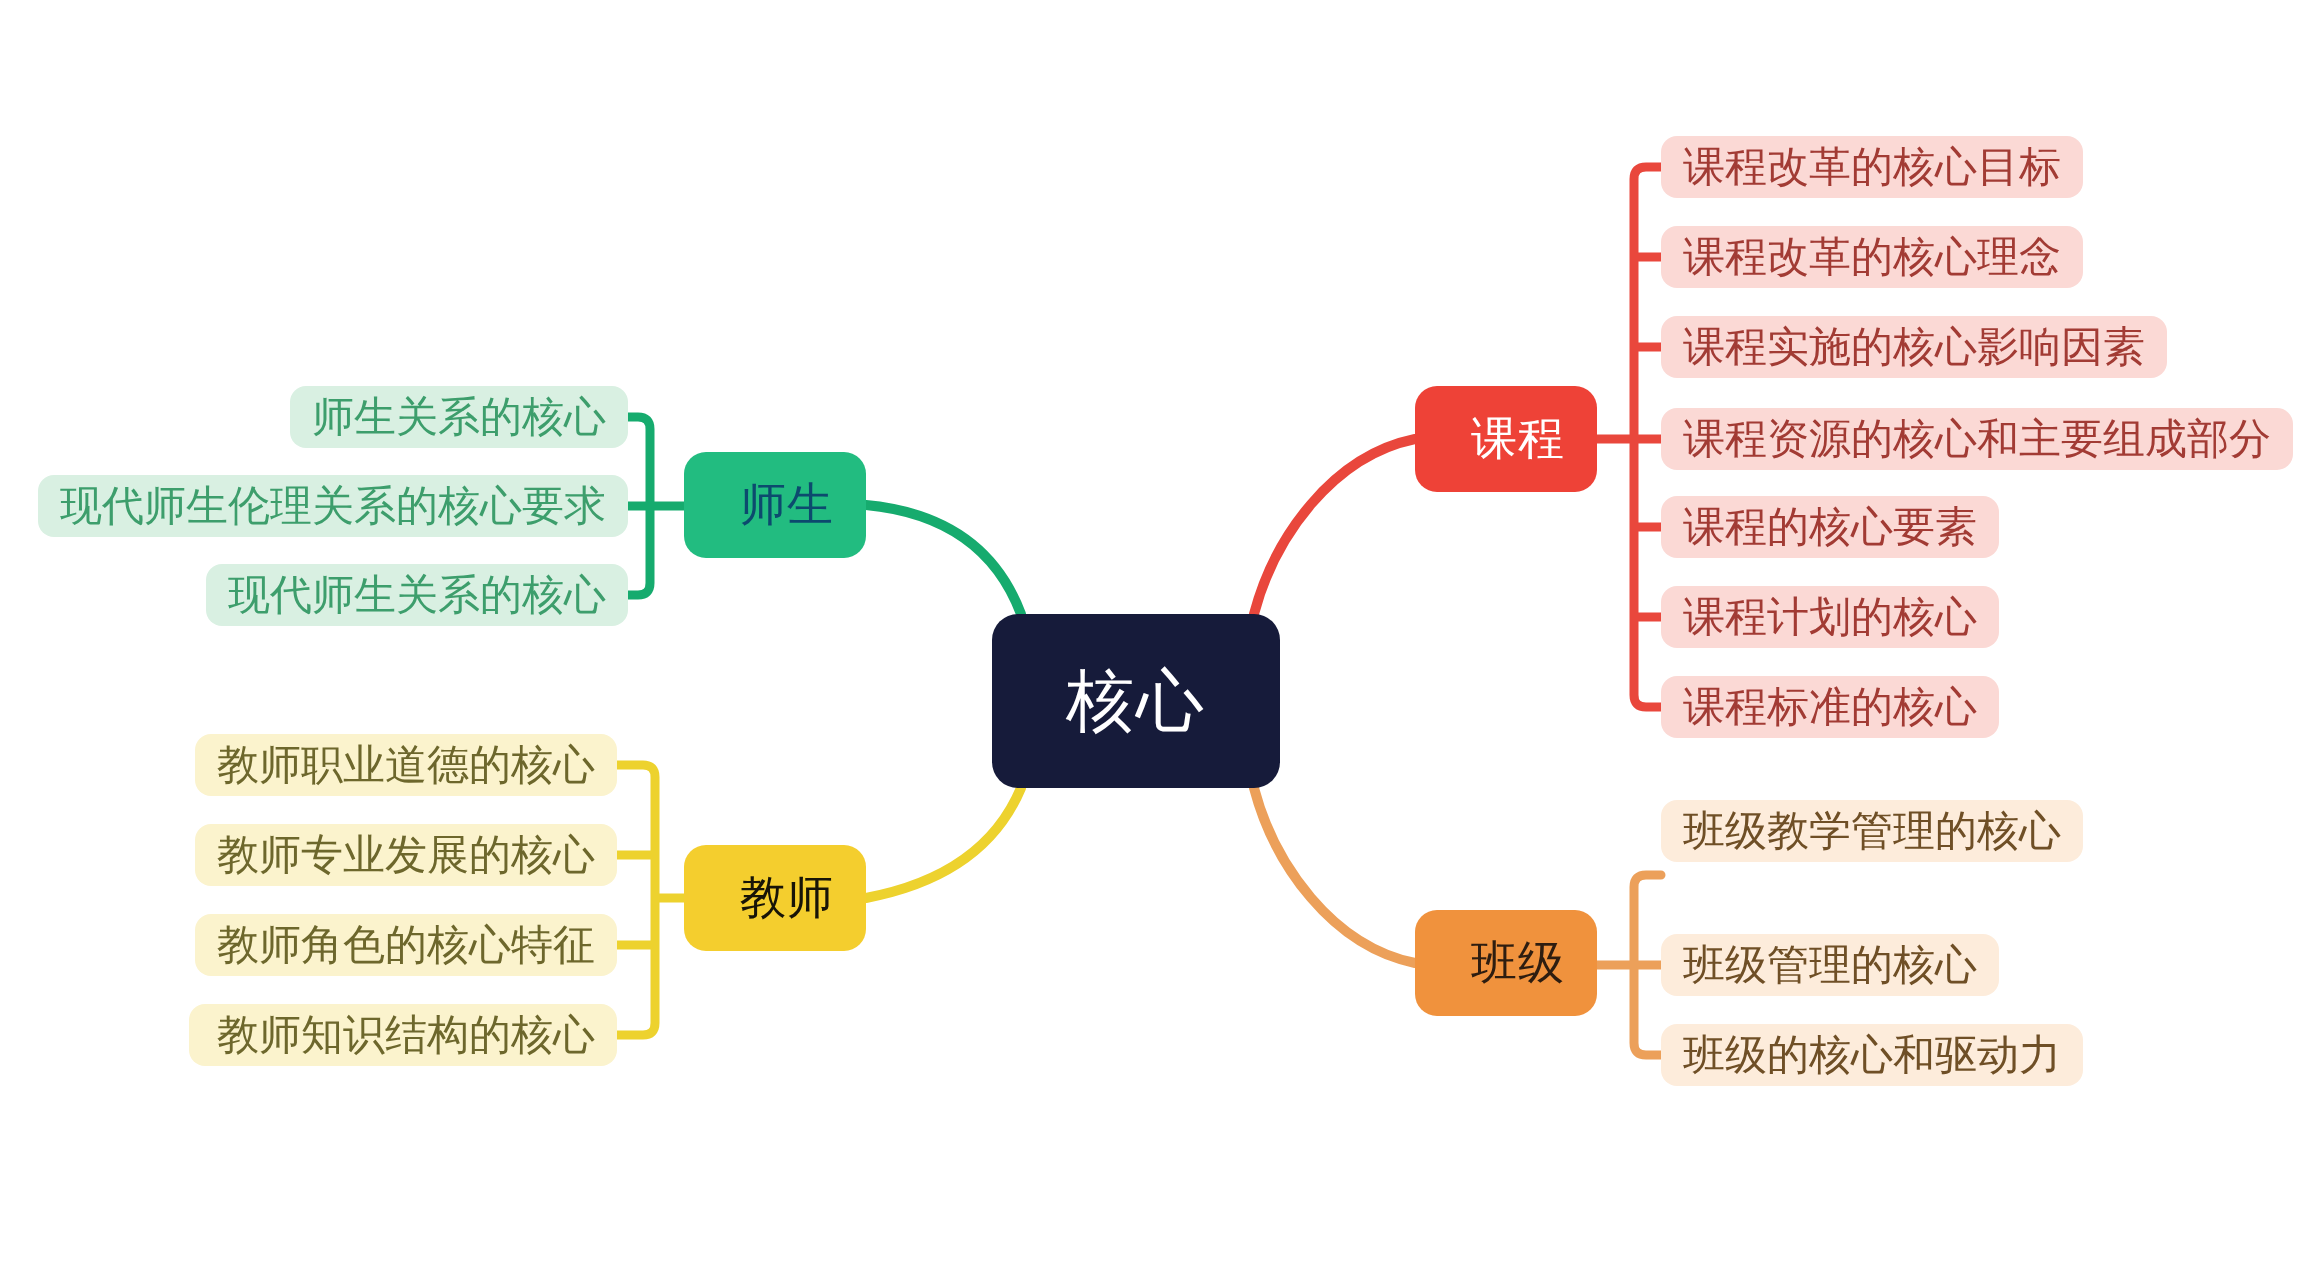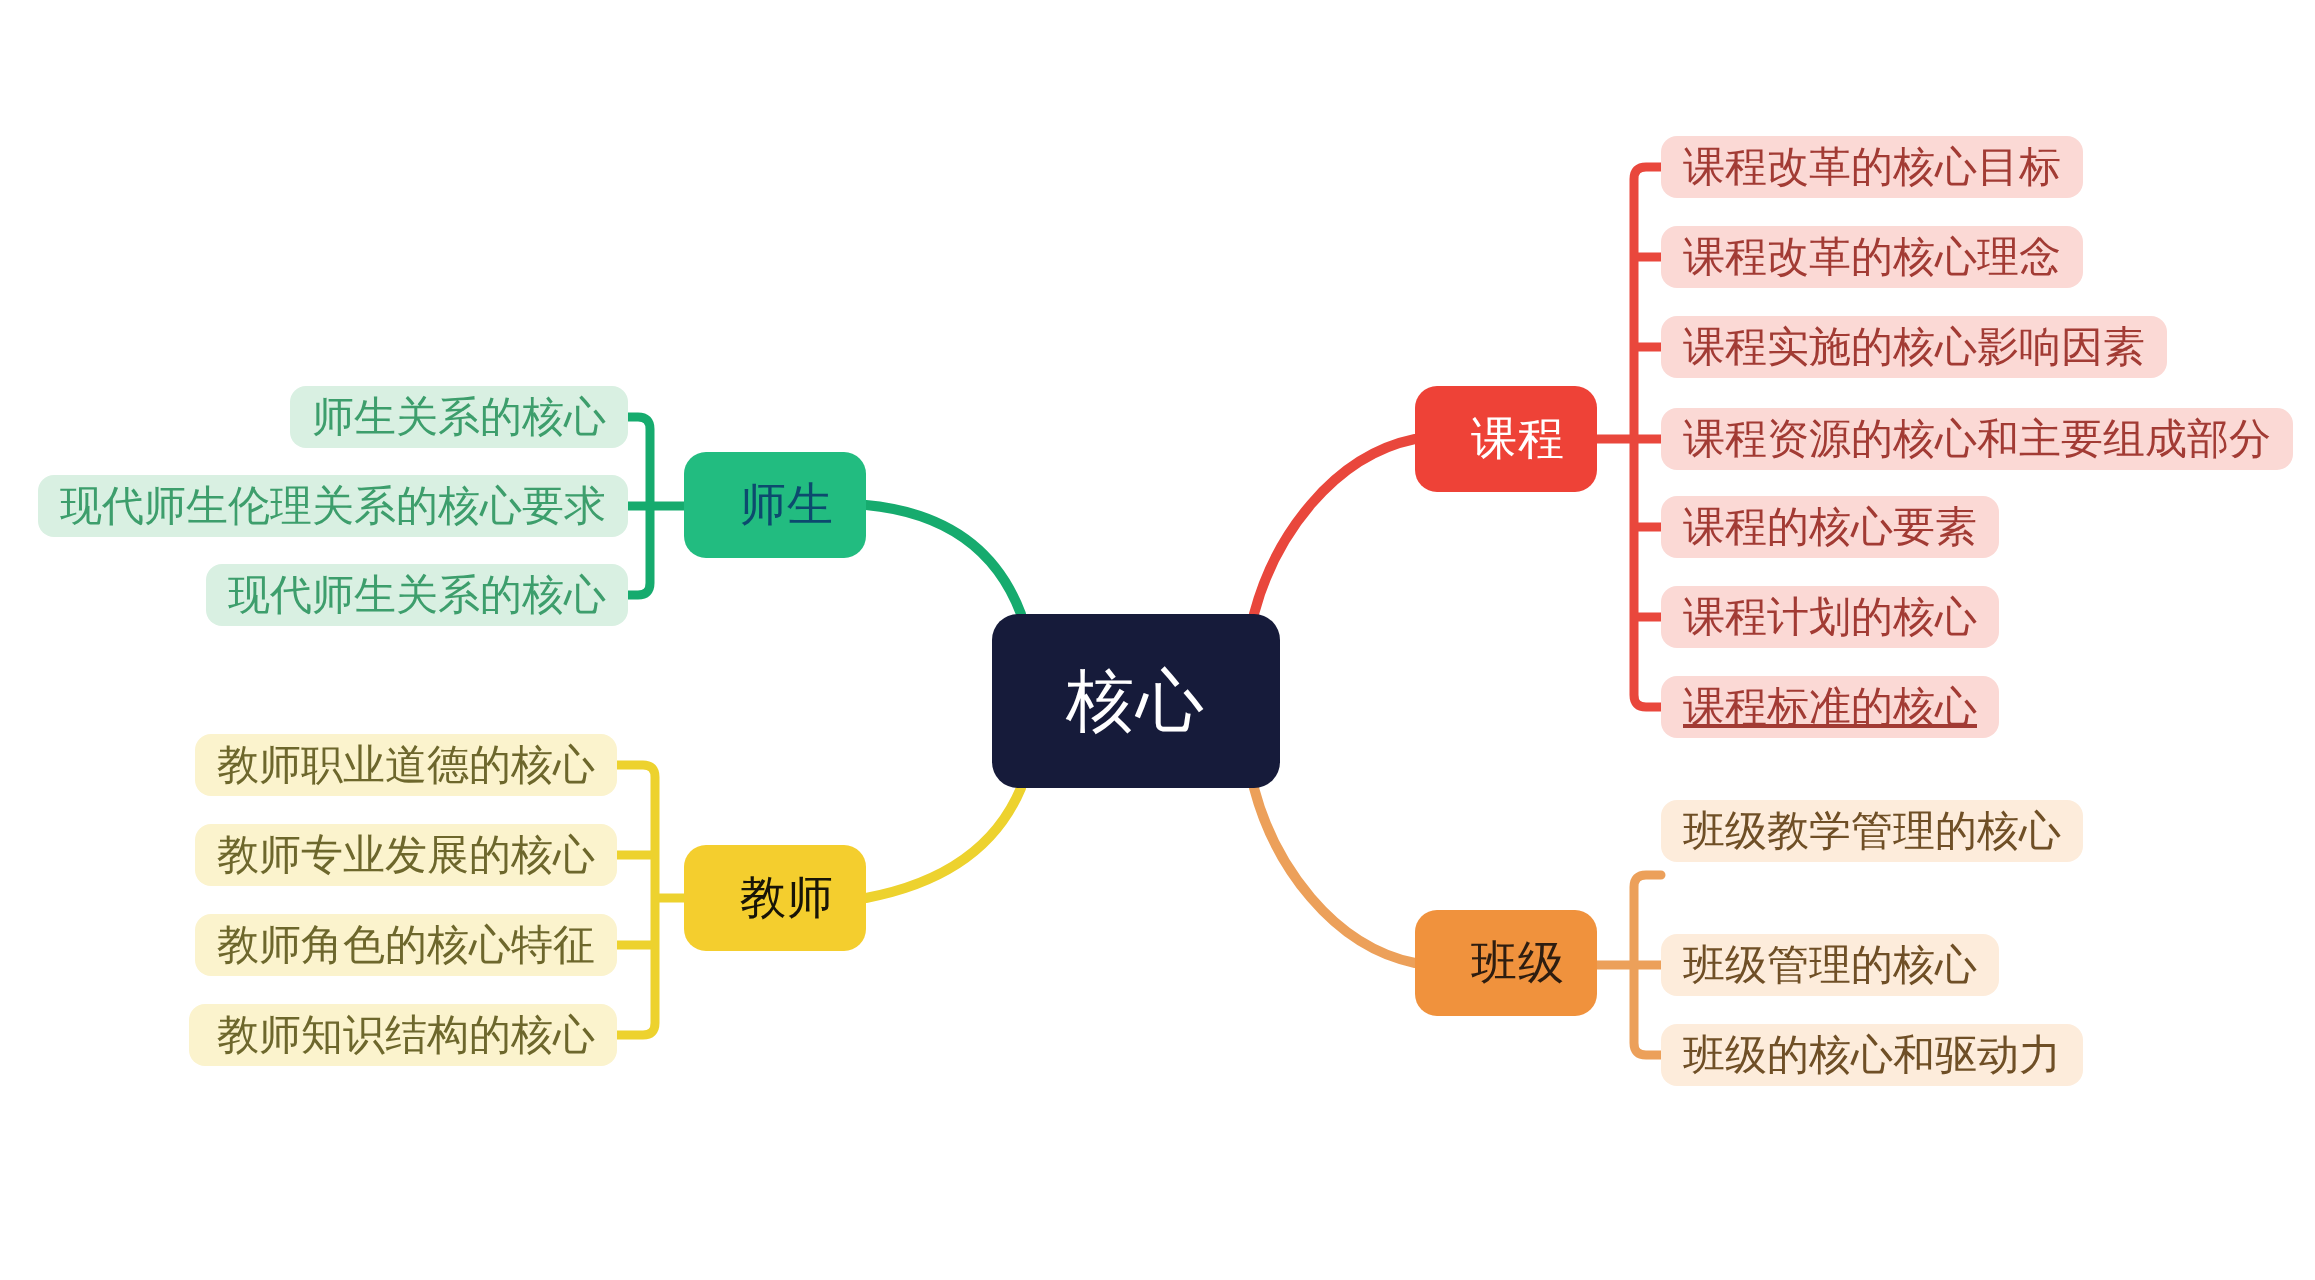--- a/index.html
+++ b/index.html
@@ -67,18 +67,18 @@
     <div class="child-topic" style="top: 824px; right: 1698px; background: rgb(251, 243, 205); color: rgb(109, 103, 44);">教师专业发展的核心</div>
     <div class="child-topic" style="top: 914px; right: 1698px; background: rgb(251, 243, 205); color: rgb(109, 103, 44);">教师角色的核心特征</div>
     <div class="child-topic" style="top: 1004px; right: 1698px; background: rgb(251, 243, 205); color: rgb(109, 103, 44); padding-left: 28px;">教师知识结构的核心</div>
     <div class="topic branch-topic" style="left: 1415px; top: 386px; width: 182px; height: 106px; background: rgb(238, 66, 55); color: rgb(255, 255, 255);">课程</div>
     <div class="child-topic" style="top: 136px; left: 1661px; background: rgb(251, 217, 213); color: rgb(162, 59, 52);">课程改革的核心目标</div>
     <div class="child-topic" style="top: 226px; left: 1661px; background: rgb(251, 217, 213); color: rgb(162, 59, 52);">课程改革的核心理念</div>
     <div class="child-topic" style="top: 316px; left: 1661px; background: rgb(251, 217, 213); color: rgb(162, 59, 52);">课程实施的核心影响因素</div>
     <div class="child-topic" style="top: 408px; left: 1661px; background: rgb(251, 217, 213); color: rgb(162, 59, 52);">课程资源的核心和主要组成部分</div>
     <div class="child-topic" style="top: 496px; left: 1661px; background: rgb(251, 217, 213); color: rgb(162, 59, 52);">课程的核心要素</div>
     <div class="child-topic" style="top: 586px; left: 1661px; background: rgb(251, 217, 213); color: rgb(162, 59, 52);">课程计划的核心</div>
-    <div class="child-topic" style="top: 676px; left: 1661px; background: rgb(251, 217, 213); color: rgb(162, 59, 52); text-decoration: underline;">课程标准的核心</div>
+    <div class="child-topic" style="top: 676px; left: 1661px; background: rgb(251, 217, 213); color: rgb(162, 59, 52);">课程标准的核心</div>
     <div class="topic branch-topic" style="left: 1415px; top: 910px; width: 182px; height: 106px; background: rgb(240, 146, 61); color: rgb(46, 29, 16);">班级</div>
     <div class="child-topic" style="top: 800px; left: 1661px; background: rgb(253, 236, 219); color: rgb(111, 79, 38);">班级教学管理的核心</div>
     <div class="child-topic" style="top: 934px; left: 1661px; background: rgb(253, 236, 219); color: rgb(111, 79, 38);">班级管理的核心</div>
     <div class="child-topic" style="top: 1024px; left: 1661px; background: rgb(253, 236, 219); color: rgb(111, 79, 38);">班级的核心和驱动力</div>
   </div>
 
 </body></html>

